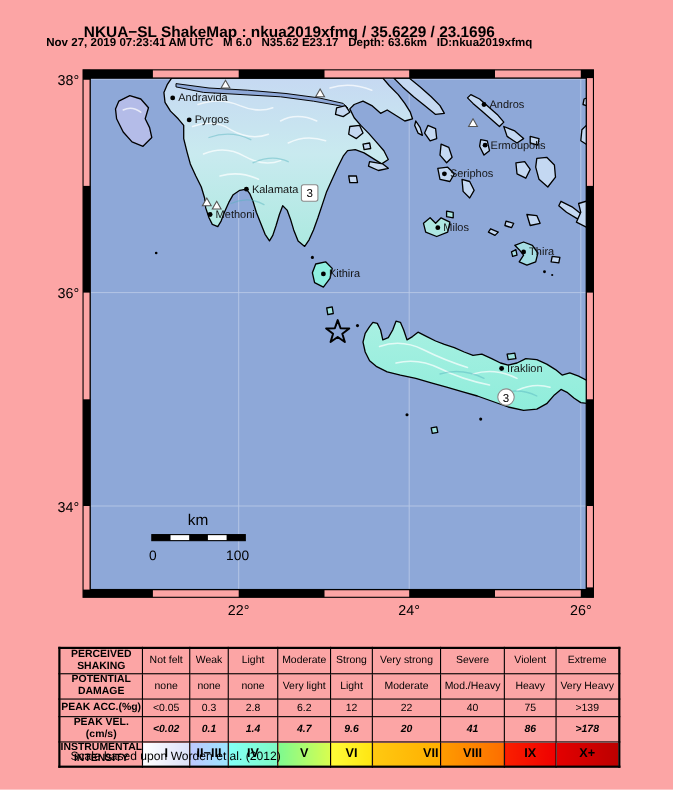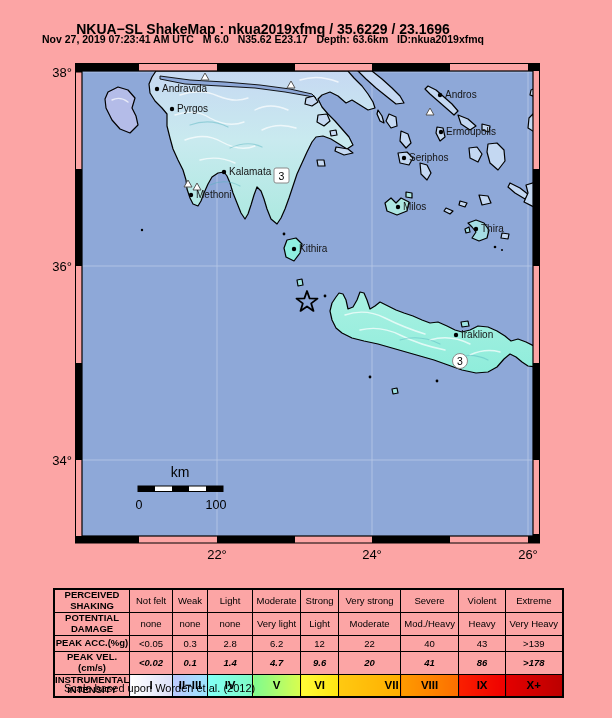--- a/index.html
+++ b/index.html
@@ -305,21 +305,21 @@
     </tr>
     <tr class="r3">
       <td class="hdr">PEAK ACC.(%g)</td>
       <td>&lt;0.05</td>
       <td>0.3</td>
       <td>2.8</td>
       <td>6.2</td>
       <td>12</td>
       <td>22</td>
       <td>40</td>
-      <td>43</td>
+      <td>75</td>
       <td>&gt;139</td>
     </tr>
     <tr class="r4">
       <td class="hdr">PEAK VEL.(cm/s)</td>
       <td class="val">&lt;0.02</td>
       <td class="val">0.1</td>
       <td class="val">1.4</td>
       <td class="val">4.7</td>
       <td class="val">9.6</td>
       <td class="val">20</td>

